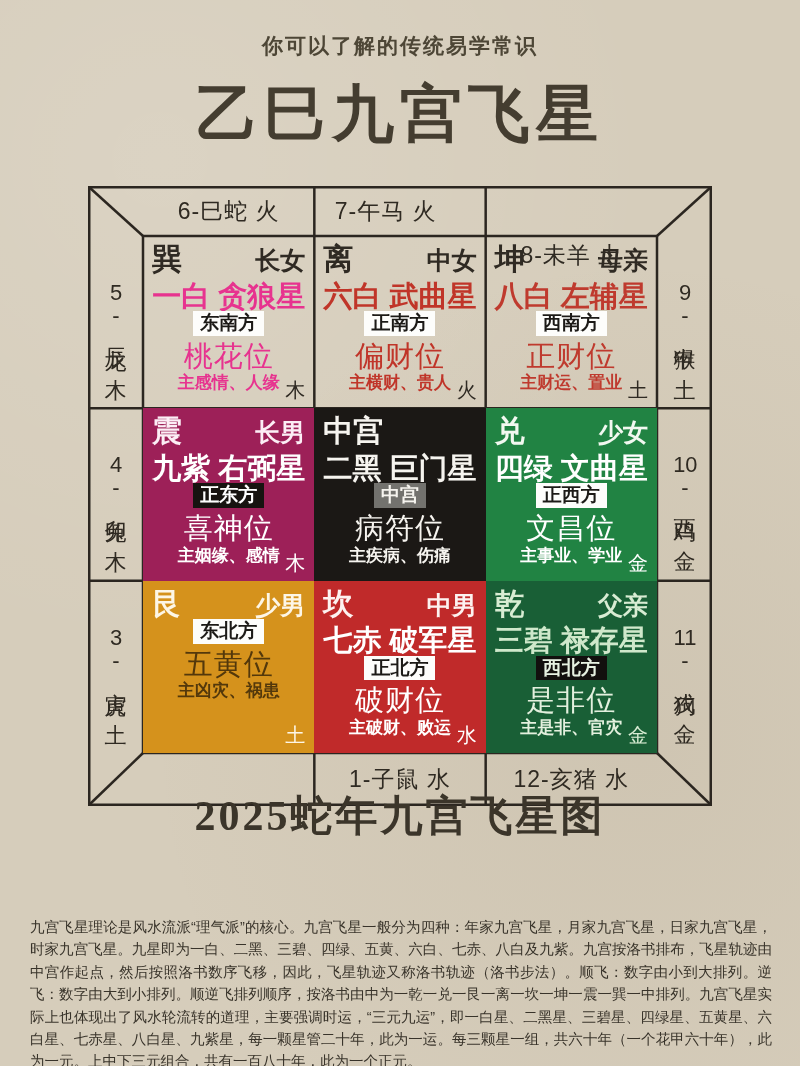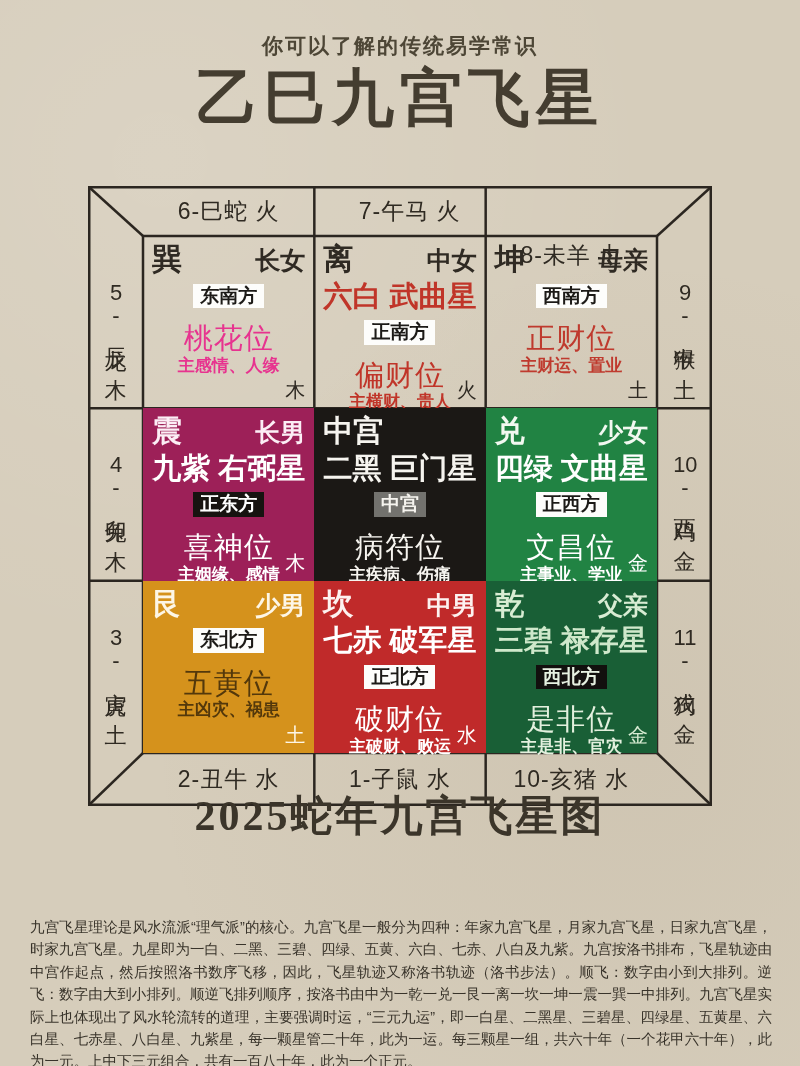--- a/index.html
+++ b/index.html
@@ -13,21 +13,21 @@
     background:var(--paper);
     background-image:radial-gradient(circle at 20% 15%, rgba(255,255,255,.12), transparent 45%),
                      radial-gradient(circle at 80% 70%, rgba(120,100,70,.08), transparent 50%);
     overflow:hidden;
   }
   .subtitle{
     position:absolute;top:32px;left:0;width:100%;text-align:center;
     font-size:21px;font-weight:bold;letter-spacing:2px;color:#4d4636;
   }
   .main-title{
-    position:absolute;top:56px;left:0;width:100%;text-align:center;
+    position:absolute;top:72px;left:0;width:100%;text-align:center;
     font-family:"Liberation Serif",serif;font-weight:bold;
     font-size:62px;letter-spacing:6px;color:var(--title-ink);
   }
   
   .board{position:absolute;left:88px;top:186px;width:679px;height:620px;}
   .board svg{position:absolute;inset:0;pointer-events:none;}
   .hlabel{
     position:absolute;height:50px;width:171.33px;display:flex;
     align-items:center;justify-content:center;
     font-size:23px;color:var(--ink);letter-spacing:1px;font-weight:500;
@@ -46,24 +46,24 @@
     position:absolute;width:171.33px;height:172.33px;
     background:var(--bg,transparent);
     display:flex;flex-direction:column;align-items:center;
     padding:7px 9px 5px 9px;
   }
   .cell-head{width:100%;display:flex;justify-content:space-between;align-items:baseline;line-height:1.05;}
   .trigram{font-size:30px;font-weight:bold;color:var(--head);}
   .member{font-size:25px;font-weight:bold;color:var(--head);}
   .star{margin-top:6px;font-size:29px;font-weight:bold;white-space:nowrap;color:var(--star);line-height:1.05;}
   .badge{
-    margin-top:9px;font-size:19px;font-weight:bold;line-height:1.2;
+    margin-top:0;font-size:19px;font-weight:bold;line-height:1.2;
     padding:1px 7px;background:var(--badge_bg);color:var(--badge_tx);
   }
-  .pos{margin-top:15px;font-size:29px;color:var(--accent);line-height:1.05;letter-spacing:1px;}
+  .pos{margin-top:5px;font-size:29px;color:var(--accent);line-height:1.05;letter-spacing:1px;}
   .meaning{margin-top:3px;font-size:17px;font-weight:bold;color:var(--accent);line-height:1.1;white-space:nowrap;}
   .element{position:absolute;right:9px;bottom:4px;font-size:20px;font-weight:500;color:var(--elem);}
   
   .footer-title{
     position:absolute;top:788px;left:0;width:100%;text-align:center;
     font-family:"Liberation Serif",serif;font-weight:bold;
     font-size:42px;letter-spacing:3px;color:#3b352a;
   }
   .paragraph{
     position:absolute;left:30px;top:916px;width:742px;
@@ -87,26 +87,25 @@
       <line x1="397.67" y1="0" x2="397.67" y2="620"></line>
       <line x1="0" y1="222.33" x2="624" y2="222.33"></line>
       <line x1="0" y1="394.67" x2="624" y2="394.67"></line>
       <line x1="1.5" y1="1.5" x2="55" y2="50"></line>
       <line x1="622.5" y1="1.5" x2="569" y2="50"></line>
       <line x1="1.5" y1="618.5" x2="55" y2="567"></line>
       <line x1="622.5" y1="618.5" x2="569" y2="567"></line>
     </svg>
 
     <div class="hlabel" style="left:55px;top:0;">6-巳蛇 火</div>
-    <div class="hlabel" style="left:236px;top:0;">7-午马 火</div>
+    <div class="hlabel" style="left:212px;top:0;">7-午马 火</div>
     <div class="hlabel" style="left:397.67px;top:0;margin-top:44px;">8-未羊 土</div>
 
-    <div class="hlabel bottom" style="left:55px;">2-丑牛 水</div>
     <div class="hlabel bottom" style="left:226.33px;">1-子鼠 水</div>
-    <div class="hlabel bottom" style="left:397.67px;">10-亥猪 水</div>
+    <div class="hlabel bottom" style="left:397.67px;">12-亥猪 水</div>
 
     <div class="vlabel" style="left:0;top:50px;">
       <span class="vnum">5</span>
         <span>-辰龙 木</span>
     </div>
     <div class="vlabel" style="left:0;top:222.33px;">
       <span class="vnum">4</span>
         <span>-卯兔 木</span>
     </div>
     <div class="vlabel" style="left:0;top:394.67px;">
@@ -125,20 +124,21 @@
     <div class="vlabel right" style="top:394.67px;">
       <span class="vnum">11</span>
         <span>-戌狗 金</span>
     </div>
 
     <div class="cell" style="left: 55px; top: 50px; --bg: transparent; --head: #2f2a23; --star: #e7338f; --badge_bg: #fdfdfb; --badge_tx: #1c1a17; --accent: #e7338f; --elem: #2f2a23;">
       <div class="cell-head">
         <span class="trigram">巽</span>
         <span class="member">长女</span>
       </div>
+      <div class="star">一白 贪狼星</div>
       <div class="badge">东南方</div>
       <div class="pos">桃花位</div>
       <div class="meaning">主感情、人缘</div>
       <span class="element">木</span>
     </div>
     <div class="cell" style="left: 226.33px; top: 50px; --bg: transparent; --head: #2f2a23; --star: #c03529; --badge_bg: #fdfdfb; --badge_tx: #1c1a17; --accent: #c03529; --elem: #2f2a23;">
       <div class="cell-head">
         <span class="trigram">离</span>
         <span class="member">中女</span>
       </div>
@@ -146,20 +146,21 @@
       <div class="badge">正南方</div>
       <div class="pos">偏财位</div>
       <div class="meaning">主横财、贵人</div>
       <span class="element">火</span>
     </div>
     <div class="cell" style="left: 397.67px; top: 50px; --bg: transparent; --head: #2f2a23; --star: #bf3a2e; --badge_bg: #fdfdfb; --badge_tx: #1c1a17; --accent: #bf3a2e; --elem: #2f2a23;">
       <div class="cell-head">
         <span class="trigram">坤</span>
         <span class="member">母亲</span>
       </div>
+      <div class="star">八白 左辅星</div>
       <div class="badge">西南方</div>
       <div class="pos">正财位</div>
       <div class="meaning">主财运、置业</div>
       <span class="element">土</span>
     </div>
     <div class="cell" style="left: 55px; top: 222.33px; --bg: #9d2058; --head: #fceef5; --star: #ffffff; --badge_bg: #171310; --badge_tx: #ffffff; --accent: #ffffff; --elem: #ffffff;">
       <div class="cell-head">
         <span class="trigram">震</span>
         <span class="member">长男</span>
       </div>

